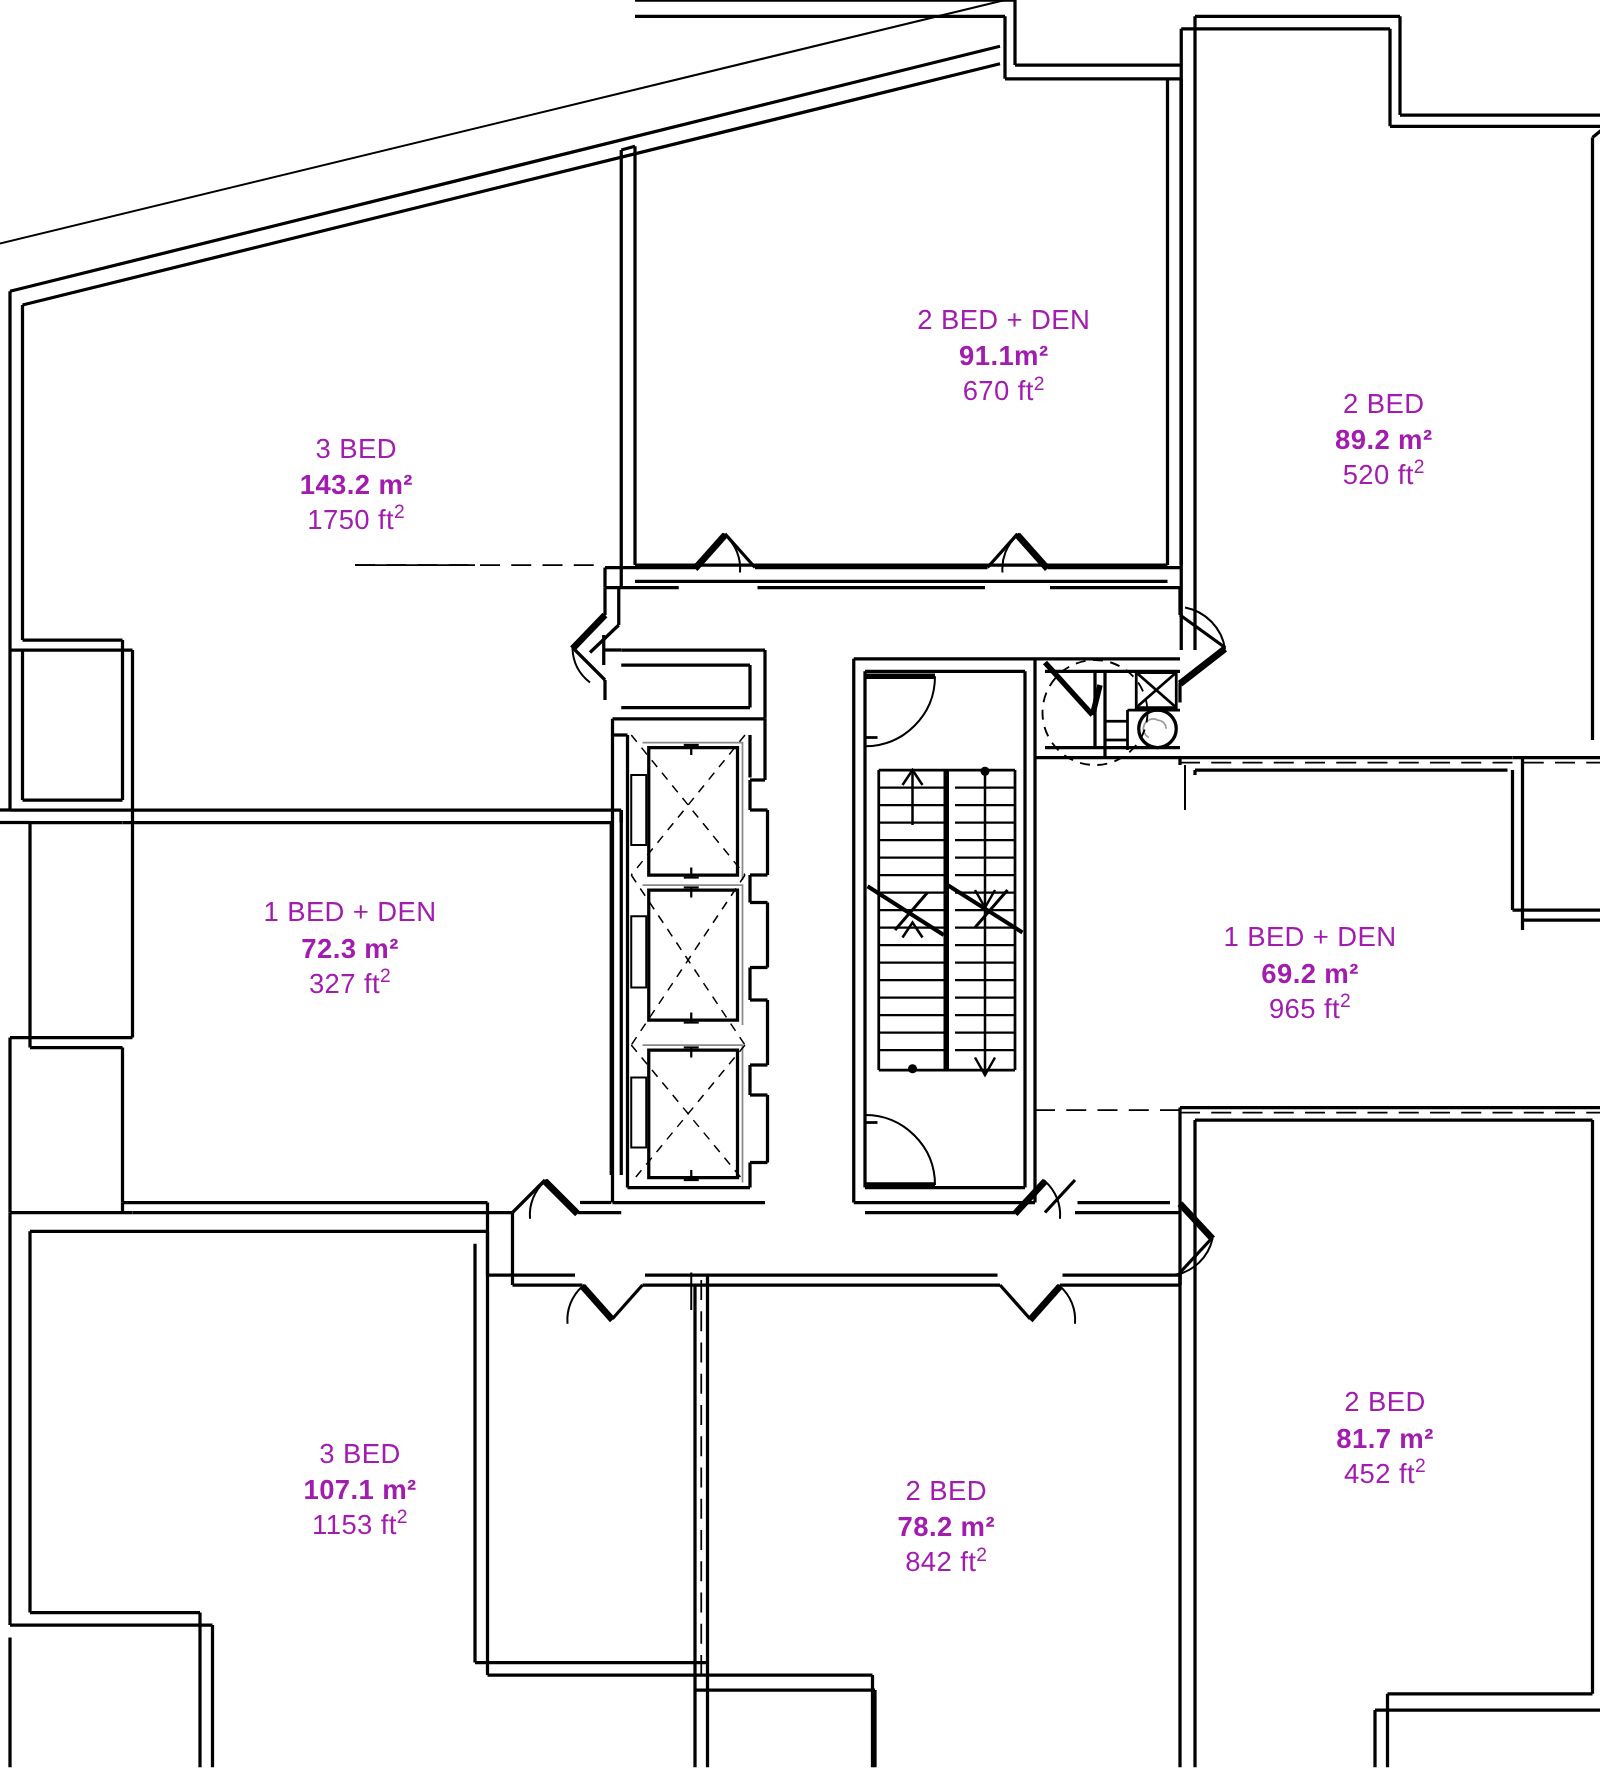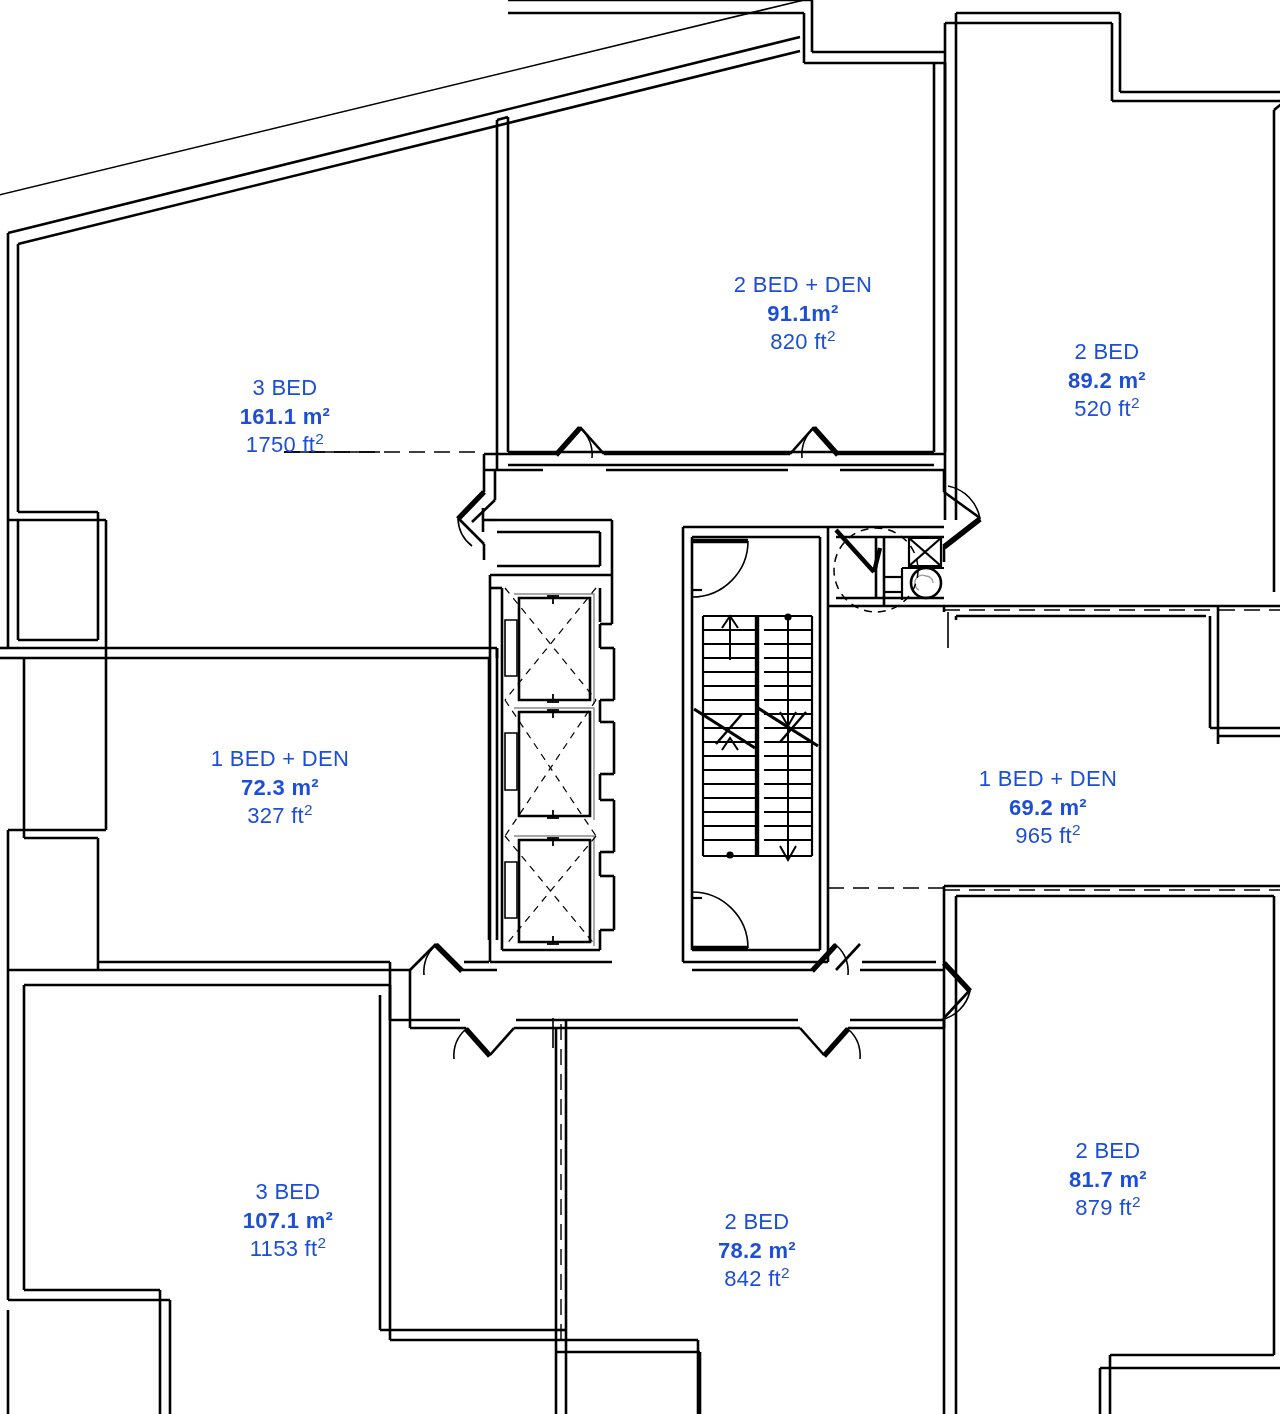--- a/index.html
+++ b/index.html
@@ -24,26 +24,25 @@
     position: absolute;
     top: 0;
     left: 0;
     width: 1280px;
     height: 1414px;
     display: block;
   }
   .unit-label {
     position: absolute;
     text-align: center;
-    color: #1d4ed8;
+    color: #a21caf;
     font-family: "Liberation Sans", sans-serif;
     line-height: 1.30;
     white-space: nowrap;
     user-select: none;
-    margin-top: 29px;
   }
   .unit-label .ln {
     display: block;
   }
   .unit-label .ln-type {
     font-size: 22px;
     letter-spacing: 0.3px;
   }
   .unit-label .ln-m2 {
     font-size: 22px;
@@ -615,28 +614,28 @@
       <g stroke-width="2.6">
         <path d="M 483,520 L 497,520"></path>
         <path d="M 483,508 L 483,532"></path>
       </g>
 
     </g>
   </svg>
 
   <div class="unit-label" style="left:285px; top:345px; transform:translateX(-50%);">
     <span class="ln ln-type">3 BED</span>
-    <span class="ln ln-m2">161.1 m²</span>
+    <span class="ln ln-m2">143.2 m²</span>
     <span class="ln ln-ft2"><span>1750 ft</span><span class="sup">2</span></span>
   </div>
 
   <div class="unit-label" style="left:803px; top:242px; transform:translateX(-50%);">
     <span class="ln ln-type">2 BED + DEN</span>
     <span class="ln ln-m2">91.1m²</span>
-    <span class="ln ln-ft2"><span>820 ft</span><span class="sup">2</span></span>
+    <span class="ln ln-ft2"><span>670 ft</span><span class="sup">2</span></span>
   </div>
 
   <div class="unit-label" style="left:1107px; top:309px; transform:translateX(-50%);">
     <span class="ln ln-type">2 BED</span>
     <span class="ln ln-m2">89.2 m²</span>
     <span class="ln ln-ft2"><span>520 ft</span><span class="sup">2</span></span>
   </div>
 
   <div class="unit-label" style="left:280px; top:716px; transform:translateX(-50%);">
     <span class="ln ln-type">1 BED + DEN</span>
@@ -658,16 +657,16 @@
 
   <div class="unit-label" style="left:757px; top:1179px; transform:translateX(-50%);">
     <span class="ln ln-type">2 BED</span>
     <span class="ln ln-m2">78.2 m²</span>
     <span class="ln ln-ft2"><span>842 ft</span><span class="sup">2</span></span>
   </div>
 
   <div class="unit-label" style="left:1108px; top:1108px; transform:translateX(-50%);">
     <span class="ln ln-type">2 BED</span>
     <span class="ln ln-m2">81.7 m²</span>
-    <span class="ln ln-ft2"><span>879 ft</span><span class="sup">2</span></span>
+    <span class="ln ln-ft2"><span>452 ft</span><span class="sup">2</span></span>
   </div>
 
 </div>
 
 </body></html>

